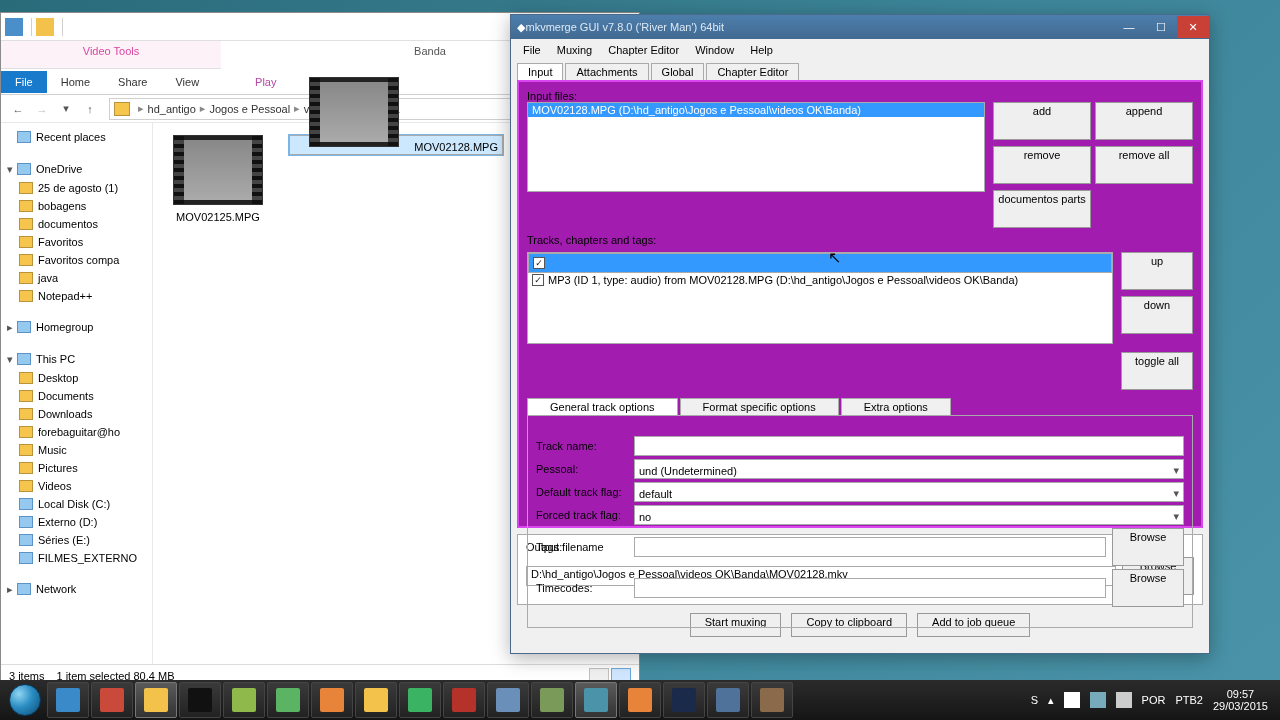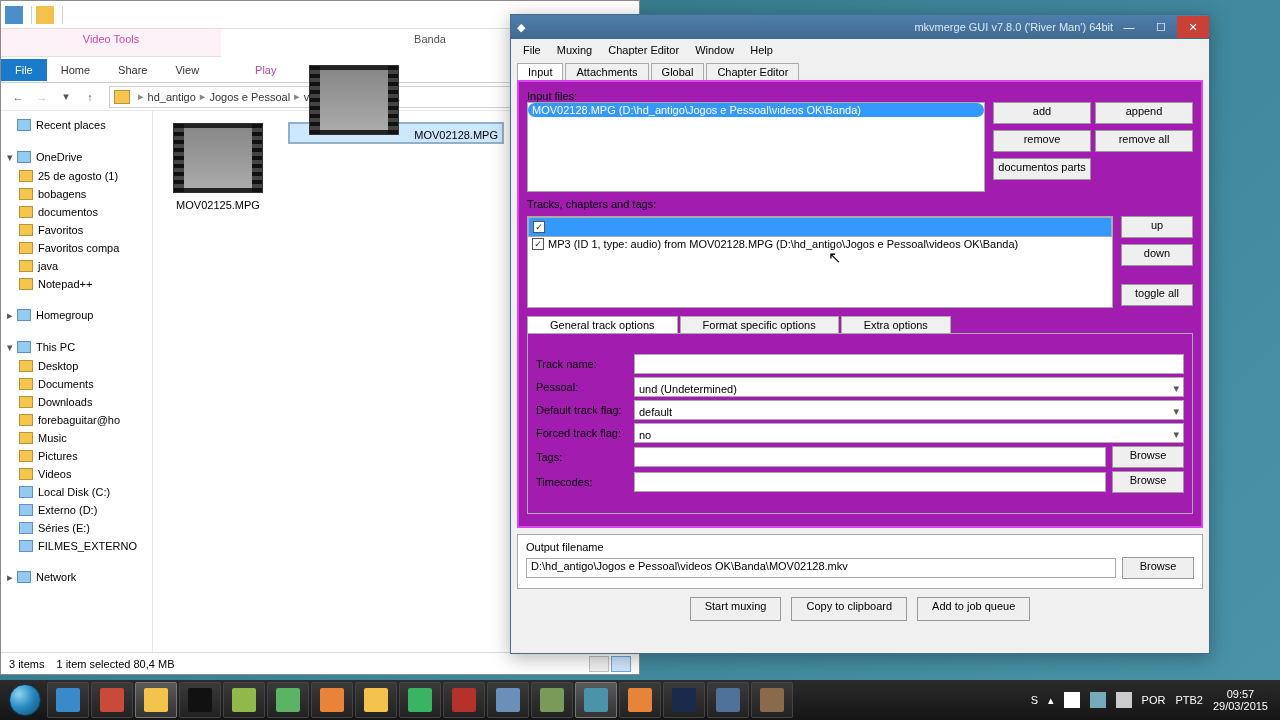--- a/index.html
+++ b/index.html
@@ -1,19 +1,19 @@
 <!DOCTYPE html>
 <html><head>
 <meta charset="utf-8">
 <style>
 * { box-sizing: border-box; margin: 0; padding: 0; font-family: "Segoe UI", Tahoma, sans-serif; font-size: 11px; }
 body { width: 1280px; height: 720px; background: linear-gradient(135deg, #2a6b7a, #3d8599, #4a93a8); position: relative; overflow: hidden; }
 
 
-.explorer { position: absolute; left: 0; top: 0; width: 640px; height: 675px; background: #fff; border: 1px solid #8b8b8b; }
+.explorer { position: absolute; left: 0; top: 12px; width: 640px; height: 675px; background: #fff; border: 1px solid #8b8b8b; }
 .exp-titlebar { height: 28px; background: #fff; display: flex; align-items: center; padding: 0 4px; border-bottom: 1px solid #e0e0e0; }
 .exp-titlebar .ticon { width: 18px; height: 18px; margin-right: 4px; display: inline-block; }
 .exp-titlebar .sep { width: 1px; height: 18px; background: #d0d0d0; margin: 0 4px; }
 .exp-context { height: 28px; background: #fff; display: flex; }
 .exp-context .tab1 { width: 220px; text-align: center; border-bottom: 1px solid #e0e0e0; padding-top: 4px; color: #d946a3; background: #fdf2f8; }
 .exp-context .tab2 { flex: 1; text-align: center; padding-top: 4px; color: #555; }
 .exp-ribbon { height: 26px; display: flex; align-items: center; background: #fff; border-bottom: 1px solid #d0d0d0; }
 .rtab { padding: 5px 14px; color: #333; }
 .rtab.active { background: #1979ca; color: #fff; }
 .exp-nav { height: 28px; display: flex; align-items: center; padding: 2px 6px; background: #fff; border-bottom: 1px solid #e8e8e8; }
@@ -38,36 +38,36 @@
 .thumb .img { position: absolute; left: 10px; right: 10px; top: 4px; bottom: 4px; background: linear-gradient(#888, #aaa); }
 .fileitem.sel { background: #cce8ff; outline: 1px solid #7ab7e8; }
 .exp-status { position: absolute; bottom: 0; left: 0; right: 0; height: 22px; border-top: 1px solid #dcdcdc; display: flex; align-items: center; padding: 0 8px; gap: 12px; background: #fff; }
 .exp-status .views { margin-left: auto; display: flex; gap: 2px; }
 .exp-status .vbtn { width: 20px; height: 16px; border: 1px solid #c0c0c0; background: #f0f0f0; }
 .exp-status .vbtn.act { background: #d0e7ff; border-color: #6aa8dc; }
 
 
 .mkv { position: absolute; left: 510px; top: 14px; width: 700px; height: 640px; background: #f0f0f0; border: 1px solid #4a6a8a; box-shadow: 0 4px 18px rgba(0,0,0,0.3); }
 .mkv-titlebar { height: 24px; background: linear-gradient(#4d7eac, #416a91); display: flex; align-items: center; color: #fff; padding-left: 6px; }
-.mkv-titlebar .ttl { flex: 1; text-align: right; color: #dbe9f6; }
+.mkv-titlebar .ttl { flex: 1; text-align: left; color: #dbe9f6; }
 .mkv-titlebar .wbtns { display: flex; }
 .mkv-titlebar .wbtn { width: 32px; height: 22px; display: flex; align-items: center; justify-content: center; color: #fff; }
 .mkv-titlebar .wbtn.close { background: #c94136; }
 .mkv-menu { height: 22px; display: flex; align-items: center; padding: 0 6px; background: #f0f0f0; gap: 4px; }
 .mkv-menu .mi { padding: 2px 6px; }
 .mkv-outertabs { margin: 2px 6px 0; display: flex; }
 .mkv-outertabs .ot { border: 1px solid #aaa; border-bottom: none; padding: 2px 10px; background: #f0f0f0; margin-right: 2px; }
 .mkv-outertabs .ot.active { background: #fff; }
 .mkv-panel { margin: 0 6px 6px; border: 2px solid #d946ef; background: #a21caf; padding: 8px; height: 448px; position: relative; }
 .mkv label.fl { display: inline-block; }
 .mkv .listbox { border: 1px solid #aaa; background: #fff; }
 .inputfiles-row { display: flex; gap: 8px; }
 .inputfiles-list { flex: 1; height: 90px; }
-.inputfiles-list .litem { background: #3399ff; color: #fff; padding: 1px 4px; border-radius: 7px; }
-.btn { width: 72px; height: 22px; border: 1px solid #999; background: #efefef; text-align: center; padding-top: 2px; }
+.inputfiles-list .litem { background: #3399ff; color: #fff; padding: 1px 4px; }
+.btn { width: 72px; height: 38px; border: 1px solid #999; background: #efefef; text-align: center; padding-top: 2px; }
 .btn.w { width: 98px; }
 .col { display: flex; flex-direction: column; gap: 6px; }
 .tracks-row { display: flex; gap: 8px; margin-top: 6px; }
 .tracks-list { flex: 1; height: 92px; }
 .tracks-list .trk { display: flex; align-items: center; gap: 4px; padding: 1px 4px; }
 .tracks-list .trk.sel { background: #3399ff; color: #fff; }
 .chk { width: 12px; height: 12px; border: 1px solid #555; background: #fff; display: inline-flex; align-items: center; justify-content: center; font-size: 9px; color: #222; }
 .opttabs { display: flex; margin-top: 8px; }
 .opttabs .ot2 { border: 1px solid #aaa; border-bottom: none; padding: 2px 22px; background: #fff; margin-right: 2px; }
 .opttabs .ot2:not(.active) { background: #f0f0f0; }

